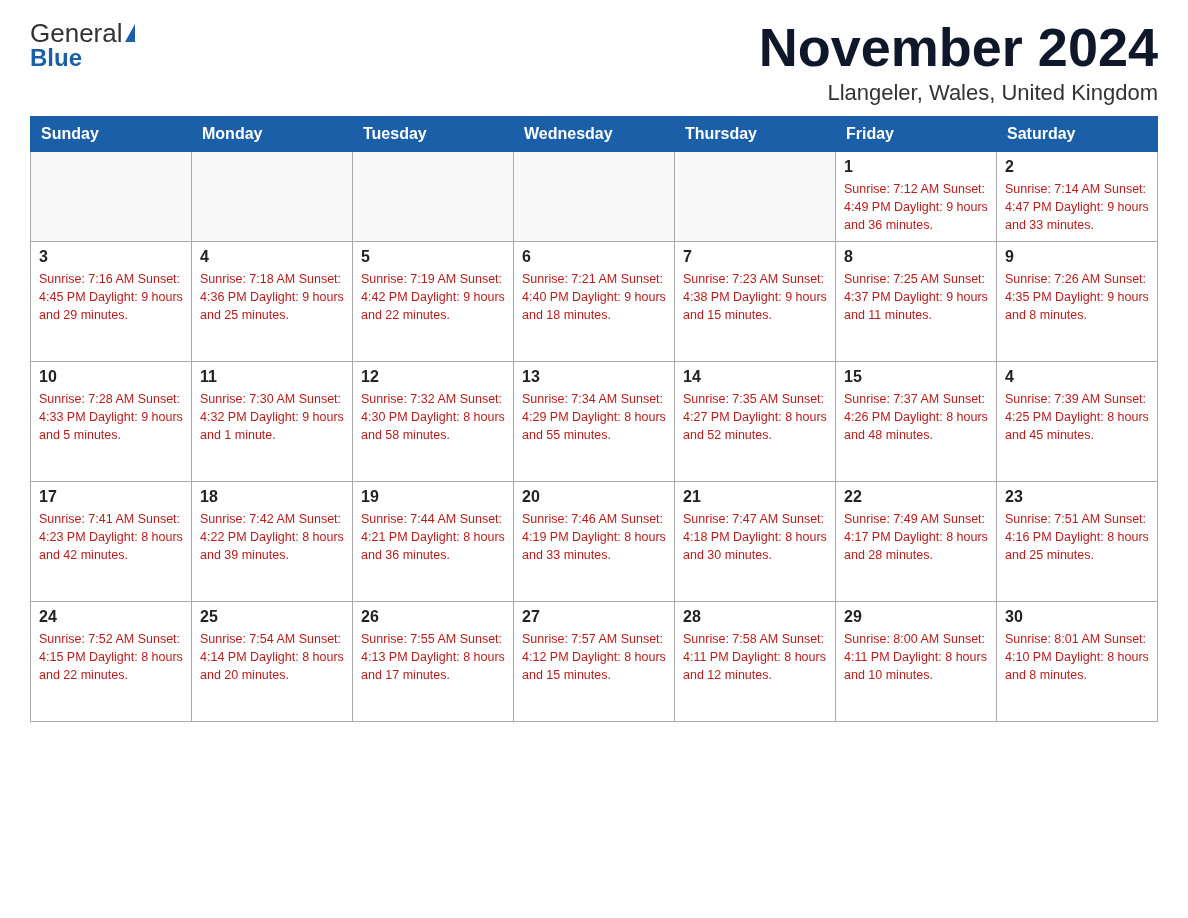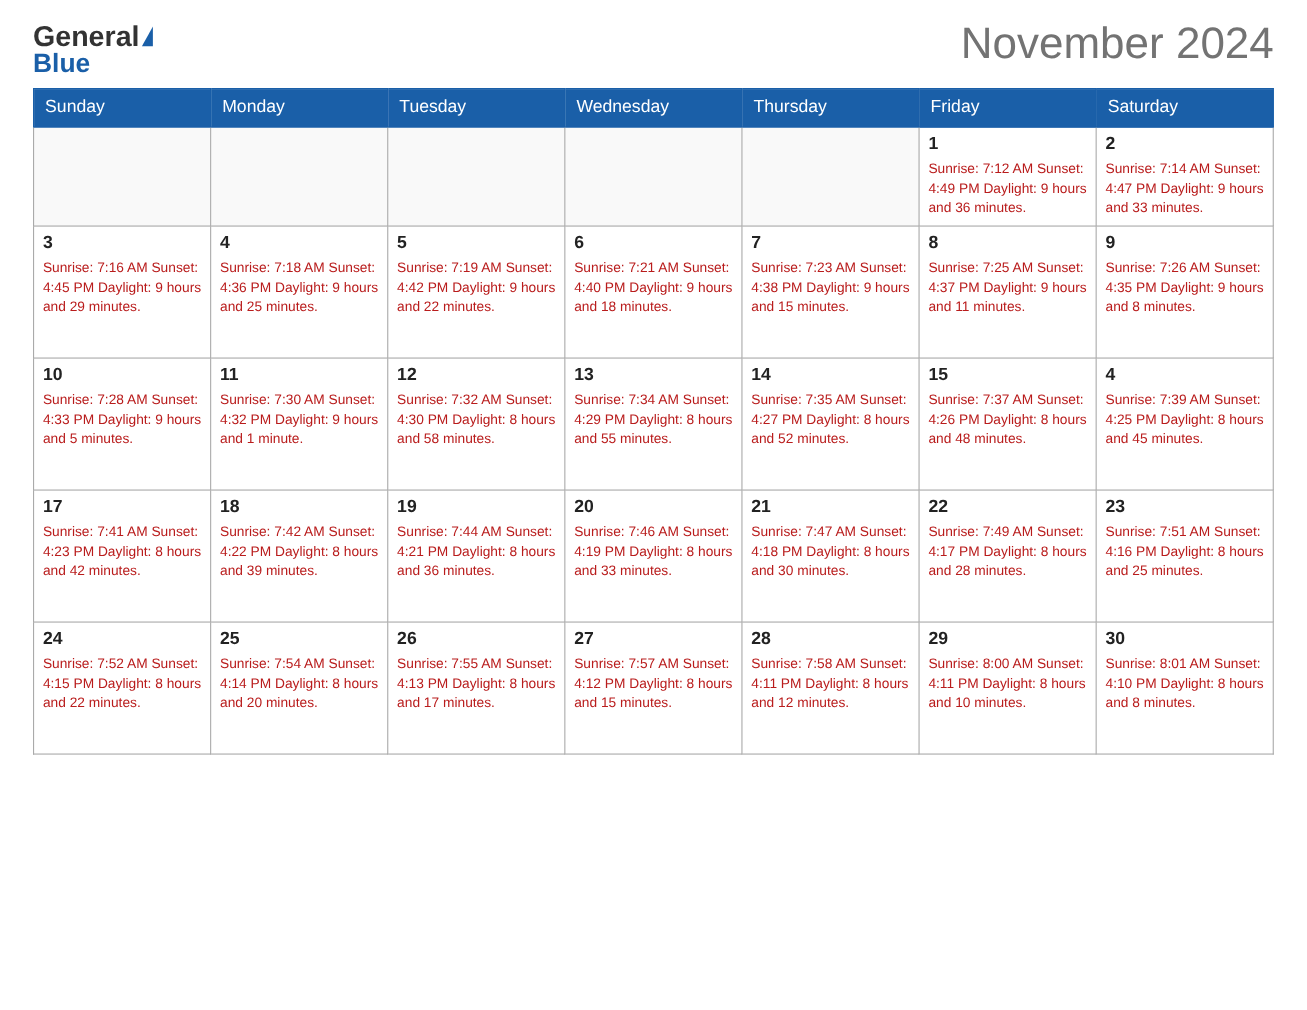--- a/index.html
+++ b/index.html
@@ -16,21 +16,21 @@
       align-items: flex-start;
       margin-bottom: 10px;
     }
     .logo {
       display: flex;
       flex-direction: column;
       align-items: flex-start;
     }
     .logo-general {
       font-size: 26px;
-      font-weight: bold;
+      font-weight: normal;
       color: #333;
       line-height: 1;
     }
     .logo-blue {
       font-size: 24px;
       font-weight: bold;
       color: #1a5fa8;
       line-height: 1;
     }
     .logo-triangle {
@@ -39,40 +39,40 @@
       height: 0;
       border-left: 10px solid transparent;
       border-bottom: 18px solid #1a5fa8;
       margin-left: 2px;
       vertical-align: middle;
     }
     .title-section {
       text-align: right;
     }
     .month-title {
-      font-size: 40px;
-      font-weight: normal;
-      color: #737373;
+      font-size: 54px;
+      font-weight: bold;
+      color: #0f172a;
       line-height: 1;
     }
     .location {
       font-size: 22px;
       color: #333;
       margin-top: 6px;
     }
     .calendar {
       width: 100%;
       border-collapse: collapse;
       border: 1px solid #999;
     }
     .calendar th {
       background: #1a5fa8;
       color: #fff;
       font-size: 16px;
-      font-weight: normal;
+      font-weight: bold;
       padding: 8px 10px;
       text-align: left;
       border: 1px solid #1a5fa8;
     }
     .calendar td {
       width: calc(100% / 7);
       vertical-align: top;
       padding: 6px 8px;
       border: 1px solid #aaa;
       min-height: 100px;
@@ -102,20 +102,21 @@
 <div class="header">
   <div class="logo">
     <div style="display:flex;align-items:center;">
       <span class="logo-general">General</span>
       <span class="logo-triangle"></span>
     </div>
     <span class="logo-blue">Blue</span>
   </div>
   <div class="title-section">
     <div class="month-title">November 2024</div>
+    <div class="location">Llangeler, Wales, United Kingdom</div>
   </div>
 </div>
 
 <table class="calendar">
   <thead>
     <tr>
     <th>Sunday</th>
         <th>Monday</th>
         <th>Tuesday</th>
         <th>Wednesday</th>

